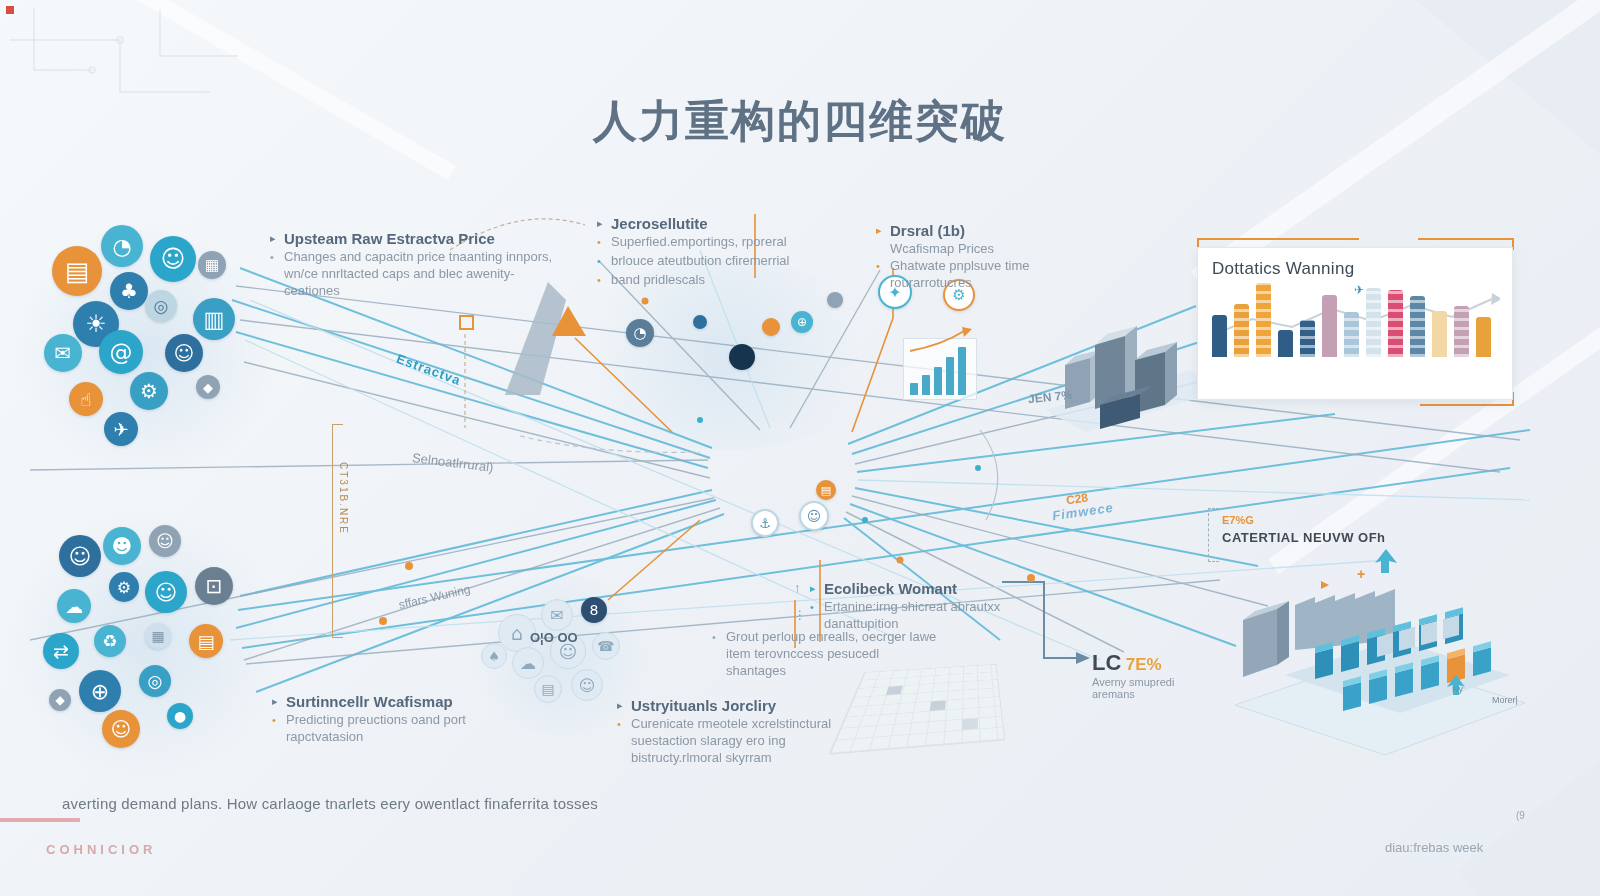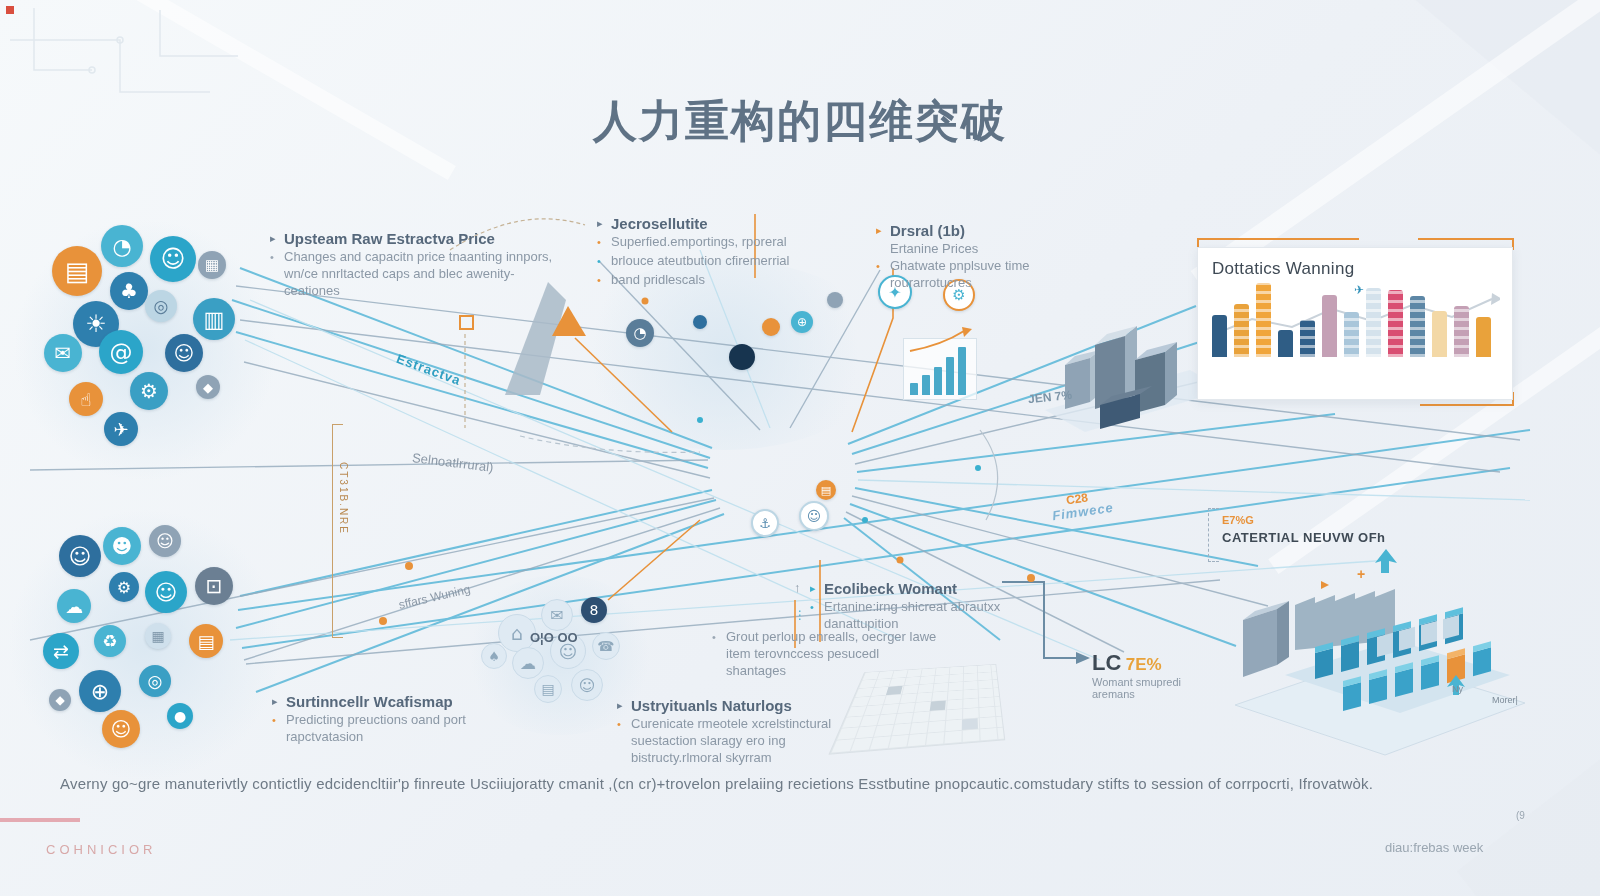--- a/index.html
+++ b/index.html
@@ -59,21 +59,21 @@
   .mbar{width:8px;background:#49a9c9;border-radius:1px 1px 0 0;}
   
   #waffle{left:850px;top:645px;width:150px;height:112px;z-index:2;opacity:.9;
       background:repeating-linear-gradient(0deg,#dfe5ea 0 1px,transparent 1px 14px),
                  repeating-linear-gradient(90deg,#dfe5ea 0 1px,transparent 1px 16px),#eef2f5;
       border:1px solid #d8dfe5;
       transform:perspective(300px) rotateX(48deg) rotate(-6deg) skewX(-12deg);}
   .wcell{position:absolute;width:15px;height:13px;background:#c2cdd6;}
   
   .foot{font-size:15px;color:#6e7a86;letter-spacing:.2px;z-index:5;}
-  #logo{left:46px;top:842px;font-size:13px;font-weight:normal;letter-spacing:4px;color:#d8a8a8;z-index:5;}
+  #logo{left:46px;top:842px;font-size:13px;font-weight:bold;letter-spacing:4px;color:#d8a8a8;z-index:5;}
   #credit{left:1385px;top:840px;font-size:13px;color:#9aa6b1;z-index:5;}
   #pagemark{left:1516px;top:810px;font-size:10px;color:#9aa6b1;z-index:5;}
   svg{display:block;}
 </style>
 </head>
 <body>
 
 <div id="stage">
 
   <div class="chev" style="left:1390px;top:-60px;width:320px;height:150px;transform:rotate(40deg);"></div>
@@ -203,21 +203,21 @@
         <span class="mk mk-o">•</span>
       <span class="bt">band pridlescals</span>
       </div>
   </div>
 
   <div class="blk" style="left:876px;top:221px;width:185px;">
     <div class="row">
         <span class="mk mk-o">▸</span>
       <span class="hd">Drsral (1b)</span>
       </div>
-    <div class="sub">Ertanine Prices</div>
+    <div class="sub">Wcafismap Prices</div>
     <div class="row">
         <span class="mk mk-o">•</span>
       <span class="bt">Ghatwate pnplsuve time rourarrotucres</span>
       </div>
   </div>
 
   <div class="blk" style="left:810px;top:579px;width:200px;">
     <div class="row">
         <span class="mk mk-t">▸</span>
       <span class="hd">Ecolibeck Womant</span>
@@ -244,21 +244,21 @@
       </div>
     <div class="row">
         <span class="mk mk-o">•</span>
       <span class="bt">Predicting preuctions oand port rapctvatasion</span>
       </div>
   </div>
 
   <div class="blk" style="left:617px;top:696px;width:245px;">
     <div class="row">
         <span class="mk mk-d">▸</span>
-      <span class="hd">Ustryituanls Naturlogs</span>
+      <span class="hd">Ustryituanls Jorcliry</span>
       </div>
     <div class="row">
         <span class="mk mk-o">•</span>
       <span class="bt">Curenicate rmeotele xcrelstinctural suestaction slaragy ero ing bistructy.rlmoral skyrram</span>
       </div>
   </div>
 
   <div class="lbl" style="left:395px;top:362px;transform:rotate(20deg);color:#2f9fc2;font-weight:bold;font-size:13px;letter-spacing:1px;">Estractva</div>
   <div class="lbl" style="left:412px;top:455px;transform:rotate(7deg);color:#8b98a6;font-size:13px;">Selnoatlrrural)</div>
   <div class="lbl" style="left:398px;top:590px;transform:rotate(-13deg);color:#8b98a6;font-size:12px;">sffars Wuning</div>
@@ -268,21 +268,21 @@
   <div class="lbl" style="left:1066px;top:492px;transform:rotate(-8deg);color:#e8923a;font-size:12px;font-weight:bold;">C28</div>
   <div class="lbl" style="left:1052px;top:504px;transform:rotate(-8deg);color:#7fb3d4;font-size:13px;font-weight:bold;font-style:italic;letter-spacing:1px;">Fimwece</div>
 
   <div class="lbl" style="left:1222px;top:514px;color:#e8923a;font-size:11px;font-weight:bold;">E7%G</div>
   <div class="lbl" style="left:1222px;top:530px;color:#3f4a55;font-size:13px;font-weight:bold;letter-spacing:.5px;">CATERTIAL NEUVW OFh</div>
   <div class="abs" style="left:1208px;top:508px;width:10px;height:52px;border-left:1px dashed #9fb0c0;border-top:1px dashed #9fb0c0;border-bottom:1px dashed #9fb0c0;z-index:2;"></div>
 
   <div class="blk" style="left:1092px;top:650px;">
     <div><span style="font-size:22px;font-weight:bold;color:#3f4a55;">LC</span>
       <span style="font-size:17px;font-weight:bold;color:#e8a23b;">7E%</span></div>
-    <div style="font-size:11px;color:#8b98a6;">Womant smupredi</div>
+    <div style="font-size:11px;color:#8b98a6;">Averny smupredi</div>
     <div style="font-size:11px;color:#8b98a6;">aremans</div>
   </div>
 
   <div class="lbl" style="left:530px;top:630px;color:#55677a;font-size:13px;font-weight:bold;z-index:4;">O¦O OO</div>
   <div class="lbl" style="left:1452px;top:684px;color:#7d8b98;font-size:9px;z-index:4;">Ny</div>
   <div class="lbl" style="left:1448px;top:695px;color:#7d8b98;font-size:9px;z-index:4;padding-left:44px;">Morer|</div>
 
   <div class="brk" style="left:1197px;top:238px;width:160px;height:10px;border-top:2px solid #e8923a;border-left:2px solid #e8923a;"></div>
   <div class="brk" style="left:1418px;top:238px;width:94px;height:10px;border-top:2px solid #e8923a;border-right:2px solid #e8923a;"></div>
   <div class="brk" style="left:1420px;top:392px;width:92px;height:12px;border-bottom:2px solid #e8923a;border-right:2px solid #e8923a;"></div>
@@ -448,18 +448,18 @@
         <rect x="22" y="0" width="16" height="20"></rect>
         <rect x="44" y="0" width="16" height="20"></rect>
         <rect x="66" y="0" width="16" height="20"></rect>
     </g>
     <polygon points="156,28 164,28 164,16 172,18 161,4 150,18 156,16" fill="#49b4d2"></polygon>
     <polygon points="228,150 234,150 234,140 240,142 231,130 222,142 228,140" fill="#49b4d2"></polygon>
     <text x="132" y="34" fill="#e8923a" font-size="14" font-weight="bold">+</text>
     <polygon points="96,36 104,40 96,44" fill="#e8923a"></polygon>
   </svg>
 
-  <div class="abs foot" style="left:60px;top:775px;width:1460px;">Averny go~gre manuterivtly contictliy edcidencltiir'p finreute Usciiujoratty cmanit ,(cn cr)+trovelon prelaiing recietions Esstbutine pnopcautic.comstudary stifts to session of corrpocrti, Ifrovatwòk.</div>
+  <div class="abs foot" style="left:62px;top:795px;width:1460px;">averting demand plans.  How carlaoge tnarlets eery owentlact finaferrita tosses</div>
   <div id="logo" class="abs">COHNICIOR</div>
   <div id="credit" class="abs">diau:frebas week</div>
   <div id="pagemark" class="abs">(9</div>
 
 </div>
 
 </body></html>

